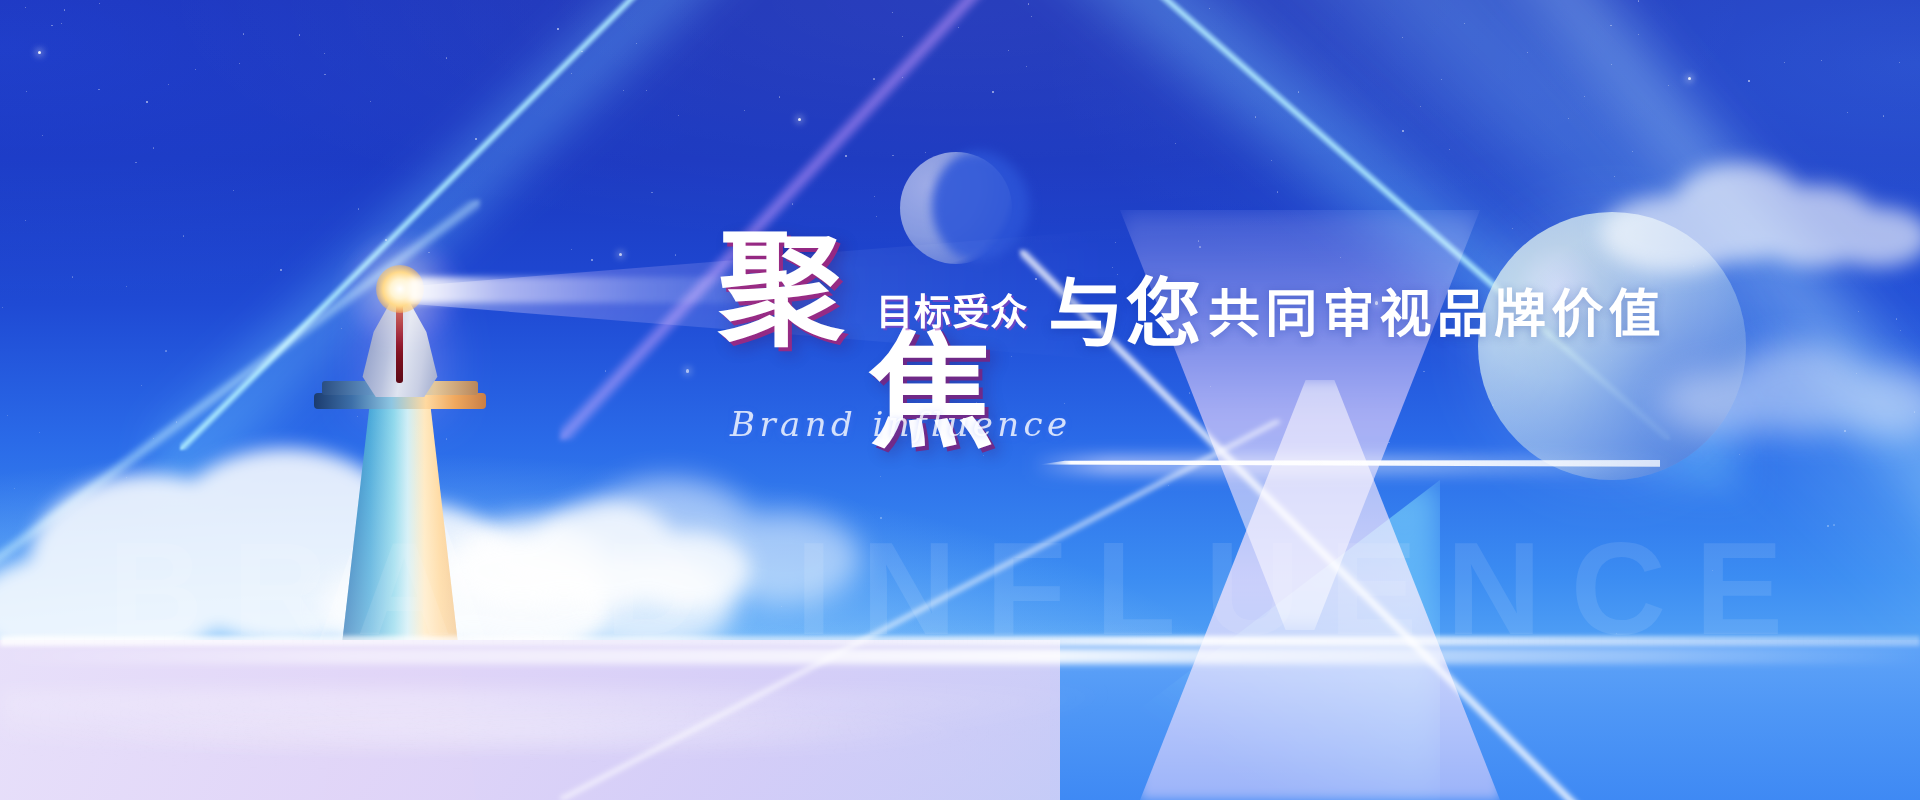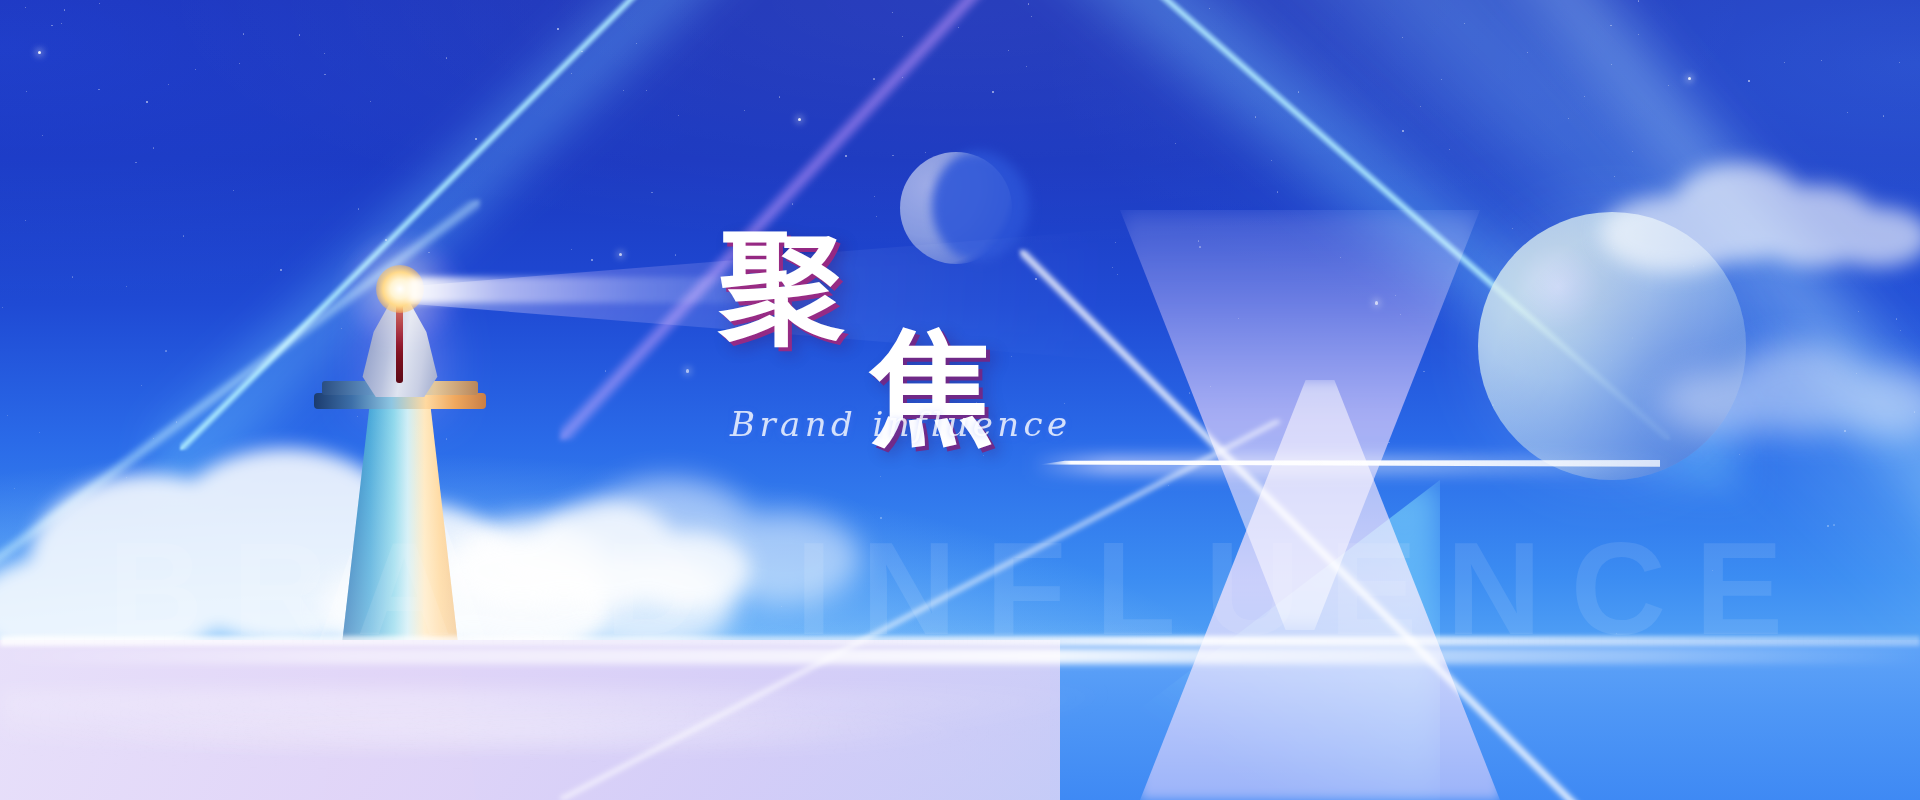--- a/index.html
+++ b/index.html
@@ -580,24 +580,27 @@
   <div class="beam beam-horizon-streak"></div>
 
   <div class="watermark">BRAND INFLUENCE</div>
 
   <div id="content">
 
     <div class="ju">聚</div>
 
     <div class="jiao">焦</div>
 
+    <div class="audience">目标受众</div>
 
     <div class="script">Brand influence</div>
 
-
+    <div class="ni">与您</div>
+
+    <div class="headline-top">共同审视品牌价值</div>
 
 
 
     <div class="rule-glow"></div>
     <div class="rule"></div>
   </div>
 
 </div>
 
 </body></html>

